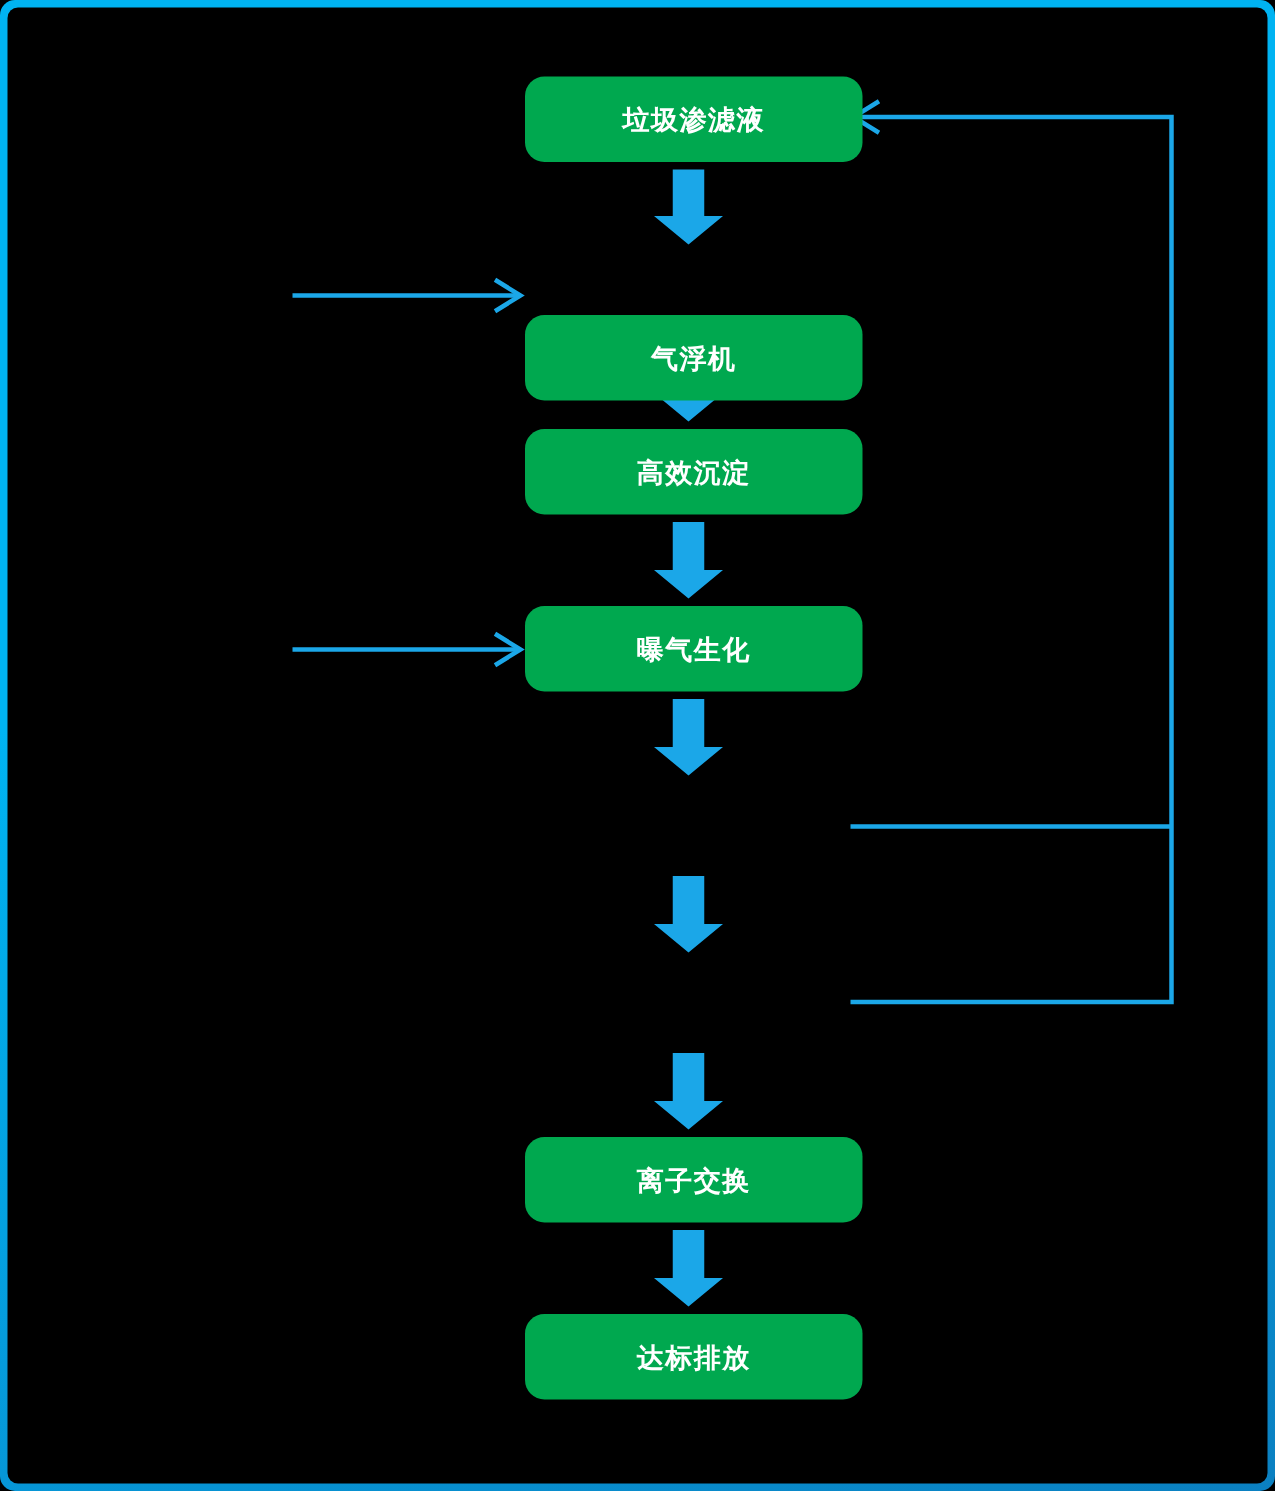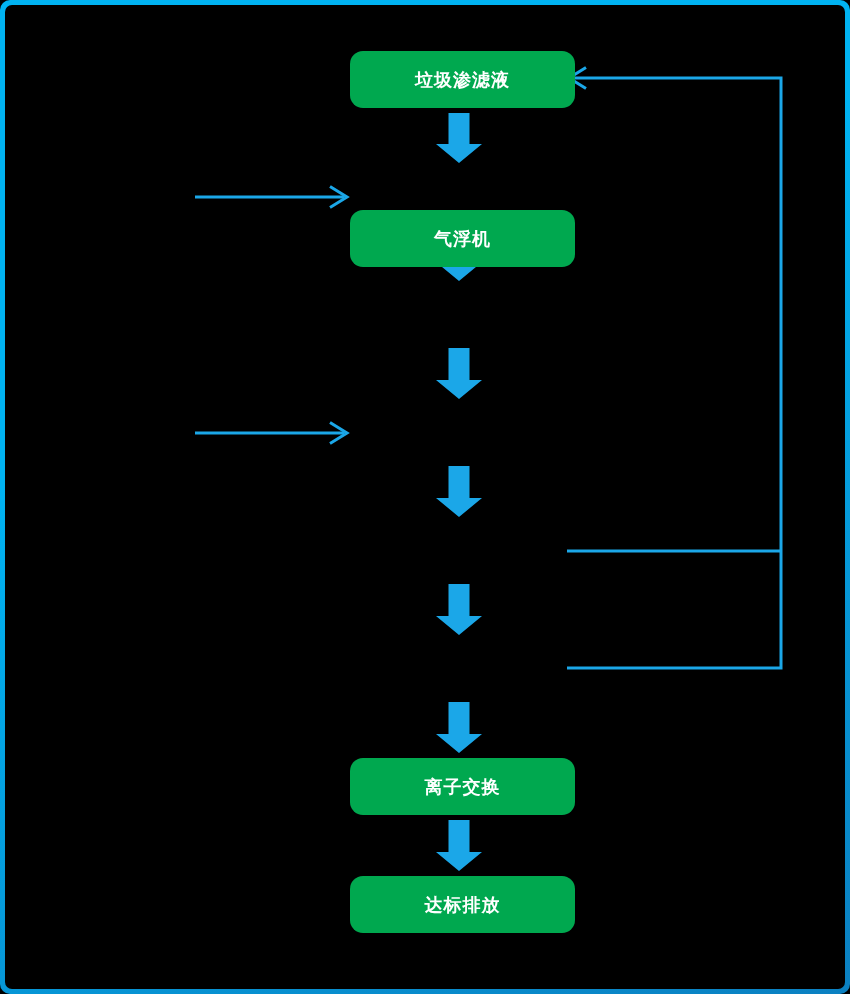--- a/index.html
+++ b/index.html
@@ -77,17 +77,19 @@
 
       <g stroke="#1BA7E8" stroke-width="3" fill="none">
         <path d="M 562 663 L 776 663 L 776 73 L 568 73"></path>
         <path d="M 562 546 L 776 546"></path>
         <polyline points="581,62.5 564,73 581,83.5"></polyline>
       </g>
     </svg>
 
     <div class="node n1">垃圾渗滤液</div>
     <div class="node n2">气浮机</div>
+    <div class="node n3">高效沉淀</div>
+    <div class="node n4">曝气生化</div>
     <div class="node n7">离子交换</div>
     <div class="node n8">达标排放</div>
 
   </div>
 </div>
 
 </body></html>

